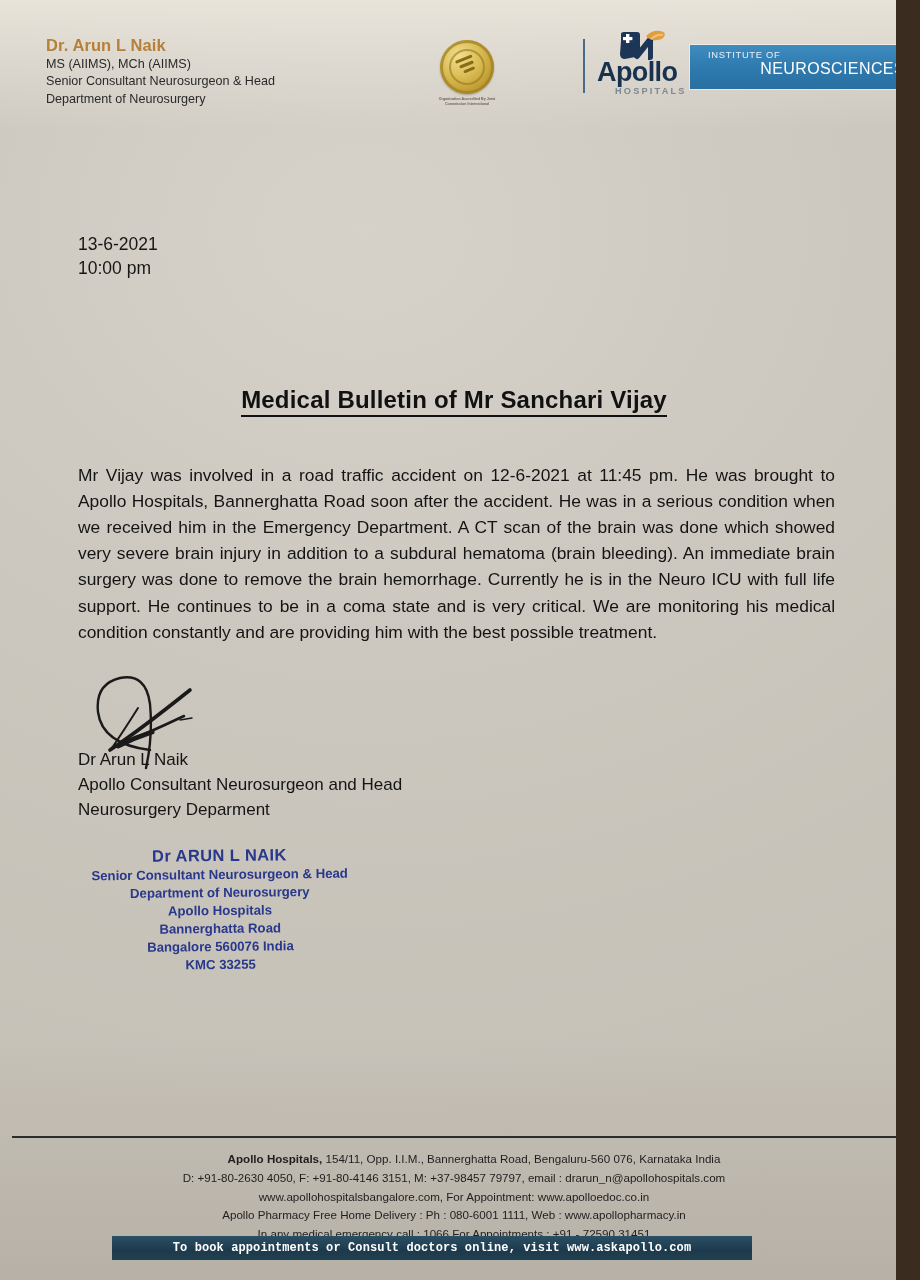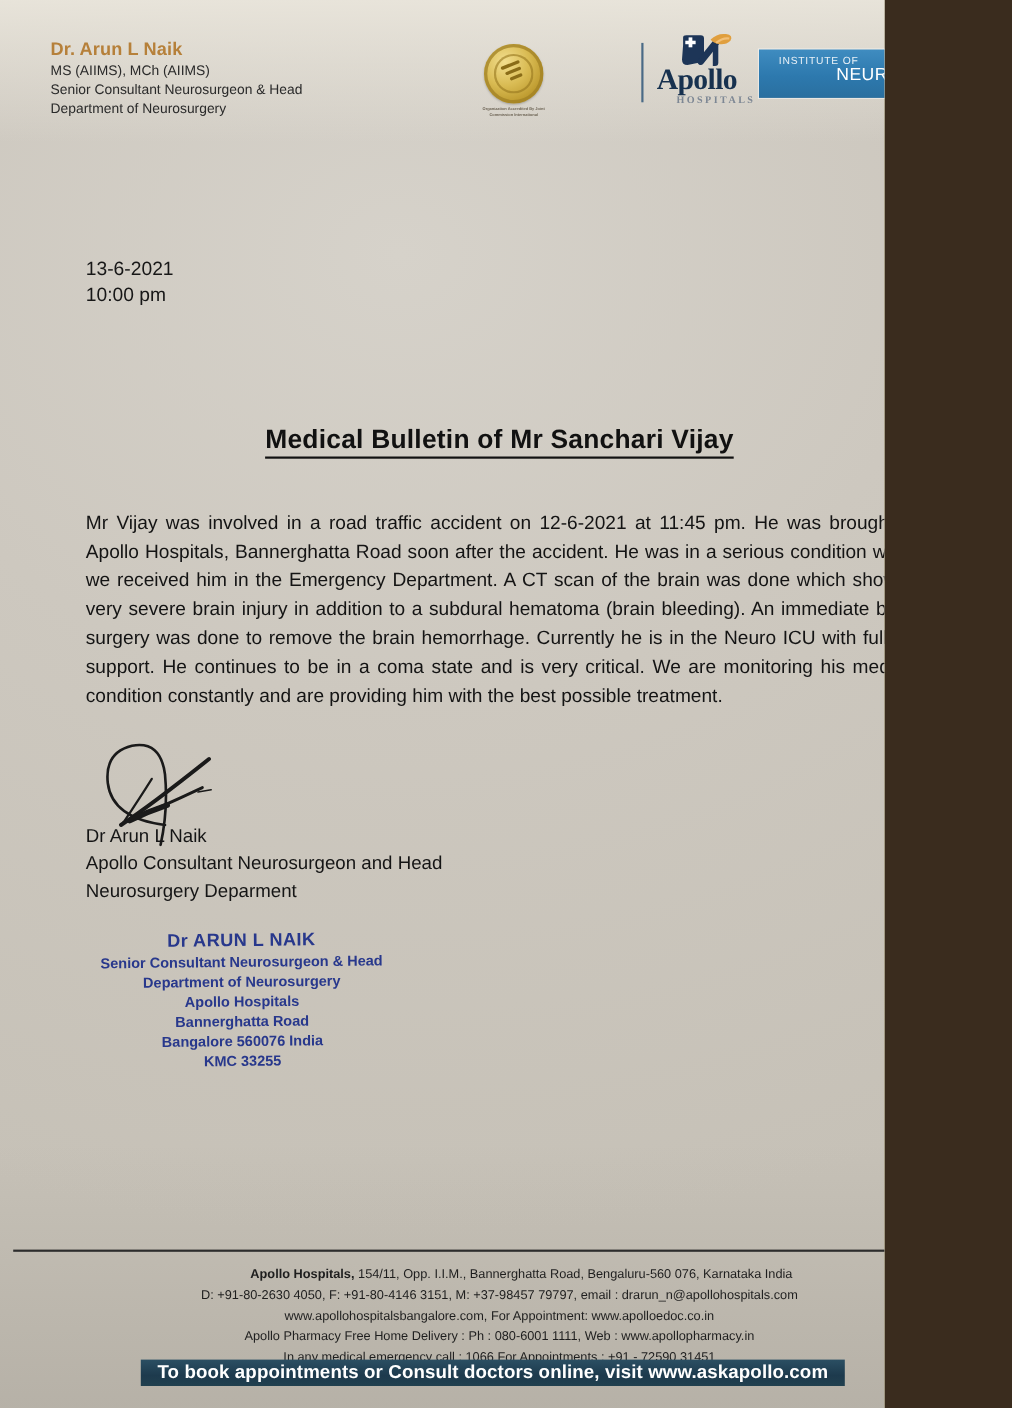--- a/index.html
+++ b/index.html
@@ -6,21 +6,21 @@
     margin: 0;
     padding: 0;
     background: #3a2c1e;
   }
   body {
     font-family: "Liberation Sans", sans-serif;
   }
 
   .page {
     position: relative;
-    width: 804px;
+    width: 896px;
     height: 1280px;
     overflow: hidden;
     background: #fef9c3;
   }
 
   
   .paper {
     position: absolute;
     left: 0;
     top: 0;
@@ -120,21 +120,20 @@
     margin-top: 3px;
     font-weight: bold;
   }
 
   .apollo-wrap {
     position: absolute;
     left: 583px;
     top: 30px;
     display: flex;
     align-items: center;
-    font-family: Liberation Serif, serif;
   }
   .apollo-divider {
     width: 2px;
     height: 54px;
     background: #4a6a86;
     margin-right: 12px;
     margin-top: 6px;
   }
   .apollo-logo {
     position: relative;
@@ -281,32 +280,33 @@
     width: 908px;
     text-align: center;
     font-size: 11.6px;
     line-height: 1.62;
     color: #1e1e1e;
   }
   .footer b { font-weight: bold; margin-left: 40px; }
 
   .ask-banner {
     position: absolute;
-    left: 128px;
+    left: 112px;
     top: 1236px;
     width: 640px;
     height: 24px;
     background: linear-gradient(180deg,#2b4f63 0%, #1d3a4d 60%, #21404f 100%);
     color: #ffffff;
-    font-size: 17px;
+    font-size: 12px;
     font-weight: bold;
     display: flex;
     align-items: center;
     justify-content: center;
     letter-spacing: .1px;
+    font-family: Liberation Mono, monospace;
   }
 </style>
 </head>
 <body>
 
 <div class="page">
   <div class="paper"></div>
   <div class="paper-shade-top"></div>
   <div class="paper-shade-bottom"></div>
 

